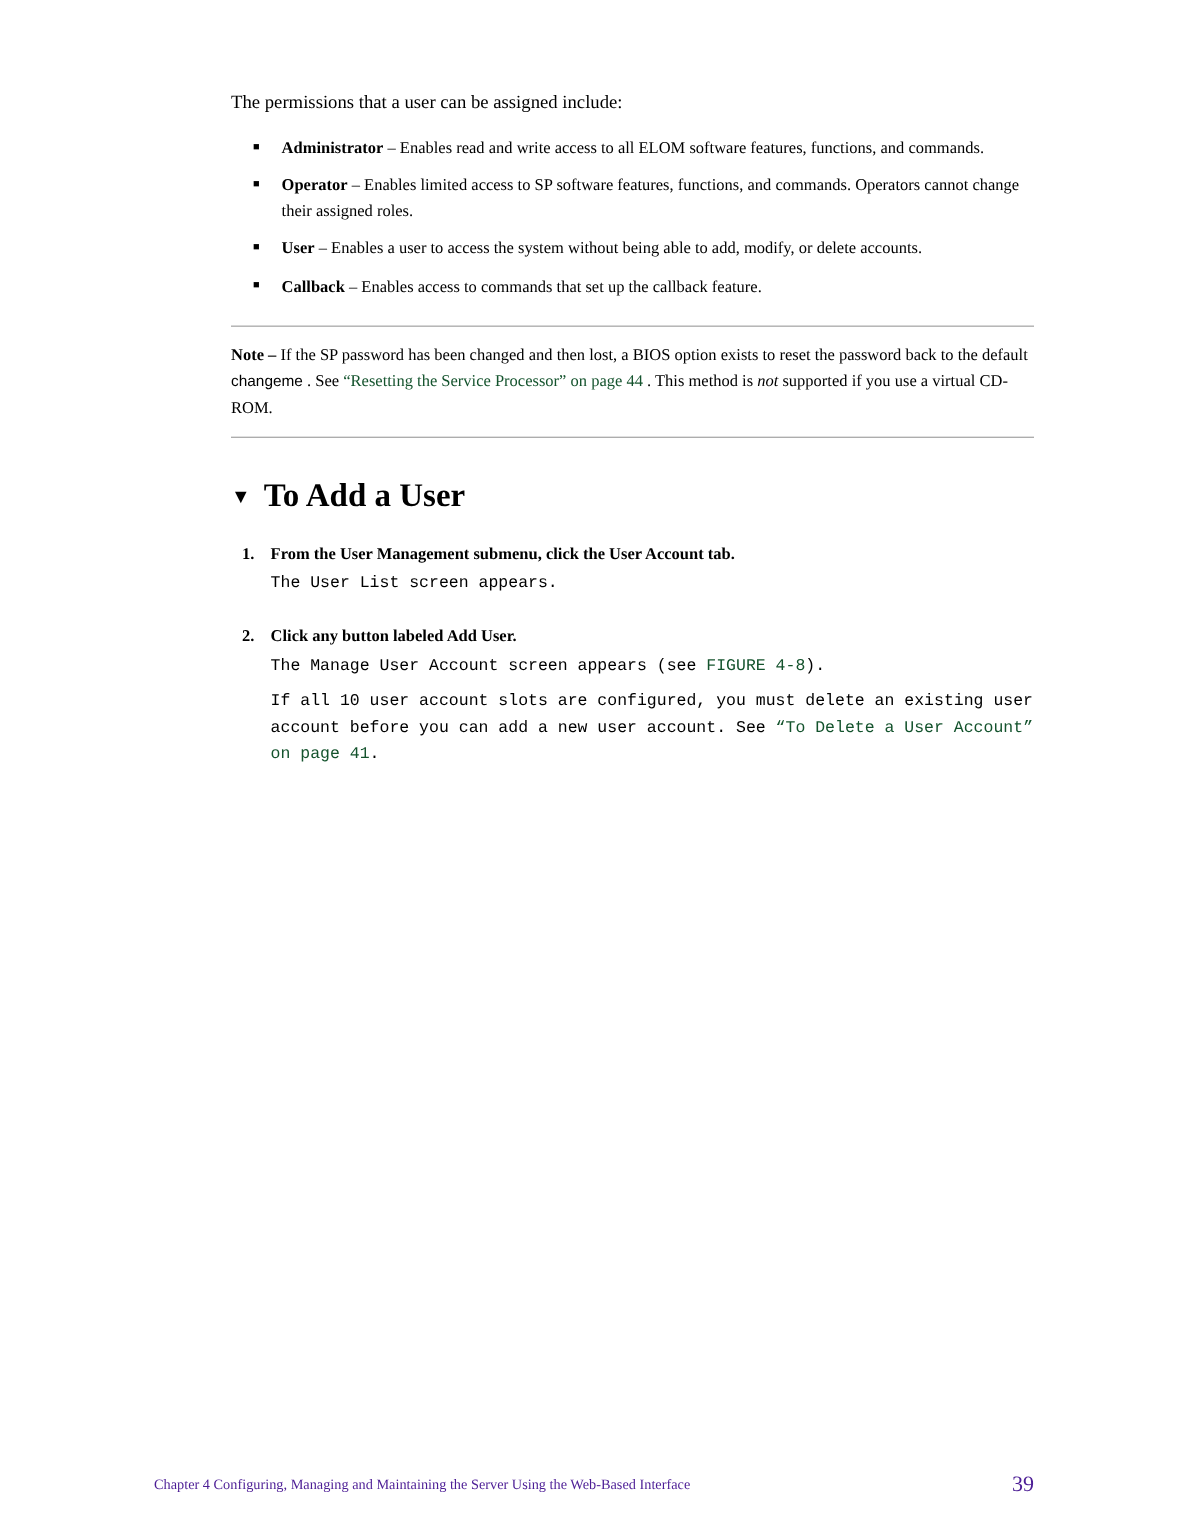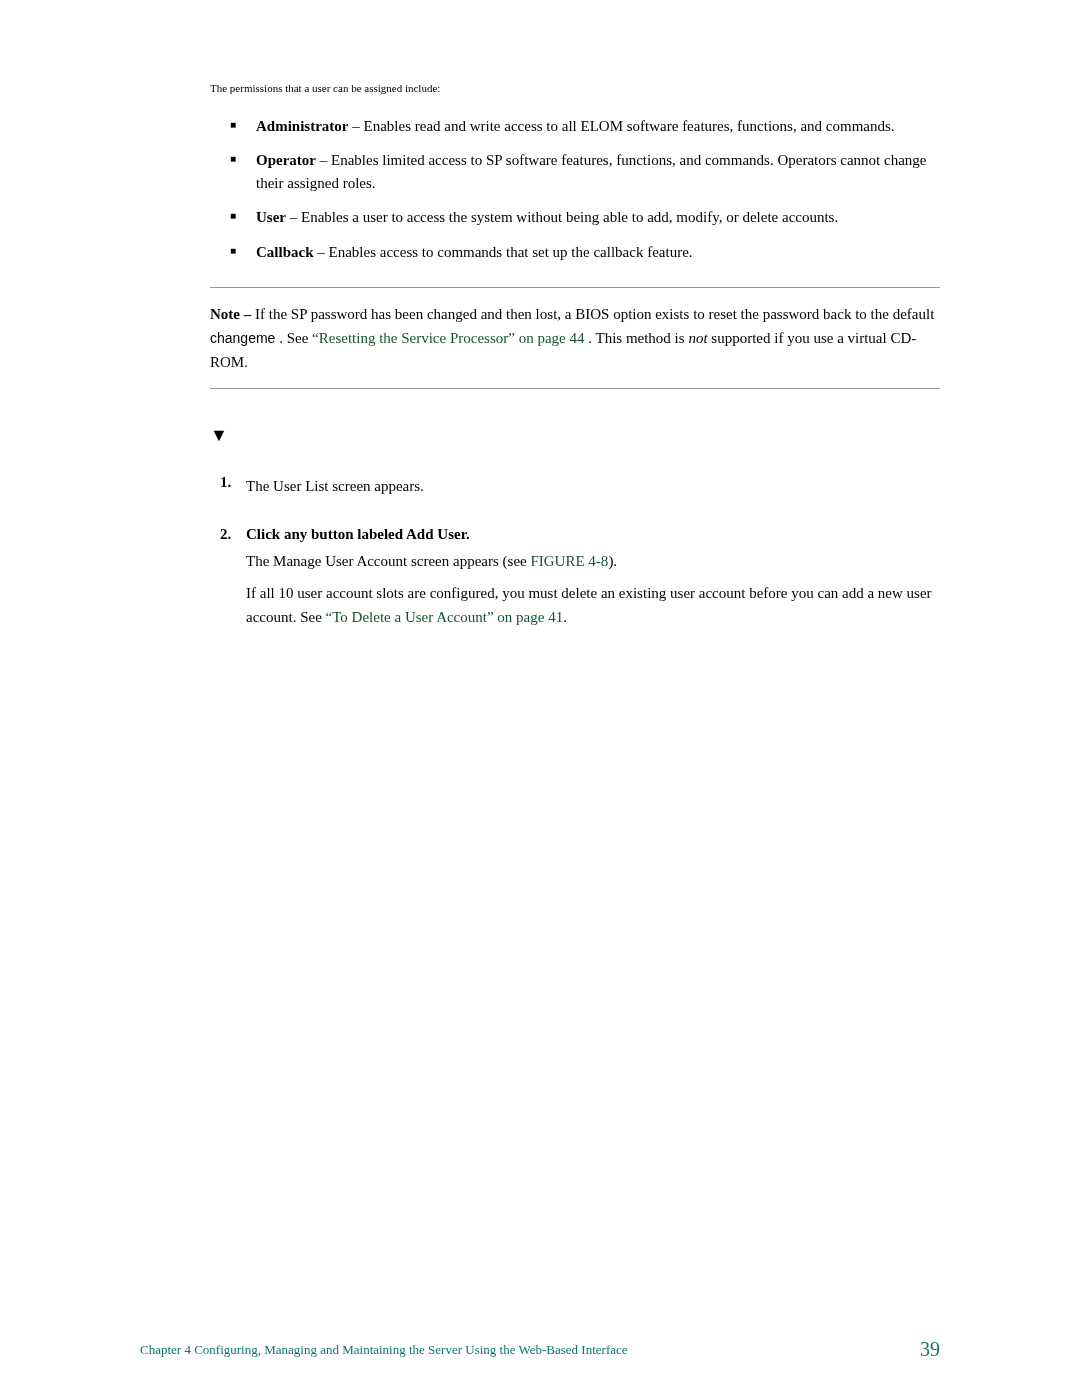--- a/index.html
+++ b/index.html
@@ -18,21 +18,21 @@
       position: relative;
     }
 
     .page-content {
       padding: 80px 140px 80px 210px;
       max-width: 1080px;
     }
 
     .intro-text {
       margin-bottom: 18px;
-      font-size: 11px;
+      font-size: 17px;
       line-height: 1.5;
     }
 
     .bullet-list {
       list-style: none;
       margin-left: 20px;
       margin-bottom: 24px;
     }
 
     .bullet-list li {
@@ -89,21 +89,21 @@
 
     .footer {
       position: absolute;
       bottom: 36px;
       left: 0;
       right: 0;
       display: flex;
       justify-content: center;
       align-items: center;
       font-size: 13px;
-      color: #0f766e;
+      color: #4c1d95;
       padding: 0 140px;
     }
 
     .footer-left {
       flex: 1;
       text-align: left;
     }
 
     .footer-right {
       font-weight: normal;
@@ -136,20 +136,21 @@
       margin-bottom: 6px;
     }
 
     .steps-ordered .step-desc {
       font-size: 15px;
       line-height: 1.6;
     }
 
     .steps-ordered .step-desc p {
       margin-bottom: 8px;
+      font-family: Liberation Mono, monospace;
     }
   </style>
 </head>
 <body>
 
 <div class="page-content">
 
   <p class="intro-text">The permissions that a user can be assigned include:</p>
 
   <ul class="bullet-list">
@@ -189,27 +190,29 @@
     <code>changeme</code>
     <span>. See </span>
     <a class="link" href="#">“Resetting the Service Processor” on page 44</a>
     <span>. This method is </span>
     <em>not</em>
     <span> supported if you use a virtual CD-ROM.</span>
   </div>
 
   <div class="section-heading">
     <span class="triangle-icon">▼</span>
+    <span>To Add a User</span>
   </div>
 
   <div class="steps-ordered">
 
     <div class="step-entry">
       <div class="step-num">1.</div>
       <div class="step-content">
+        <div class="step-title">From the User Management submenu, click the User Account tab.</div>
         <div class="step-desc">
           <p>The User List screen appears.</p>
         </div>
       </div>
     </div>
 
     <div class="step-entry">
       <div class="step-num">2.</div>
       <div class="step-content">
         <div class="step-title">Click any button labeled Add User.</div>

